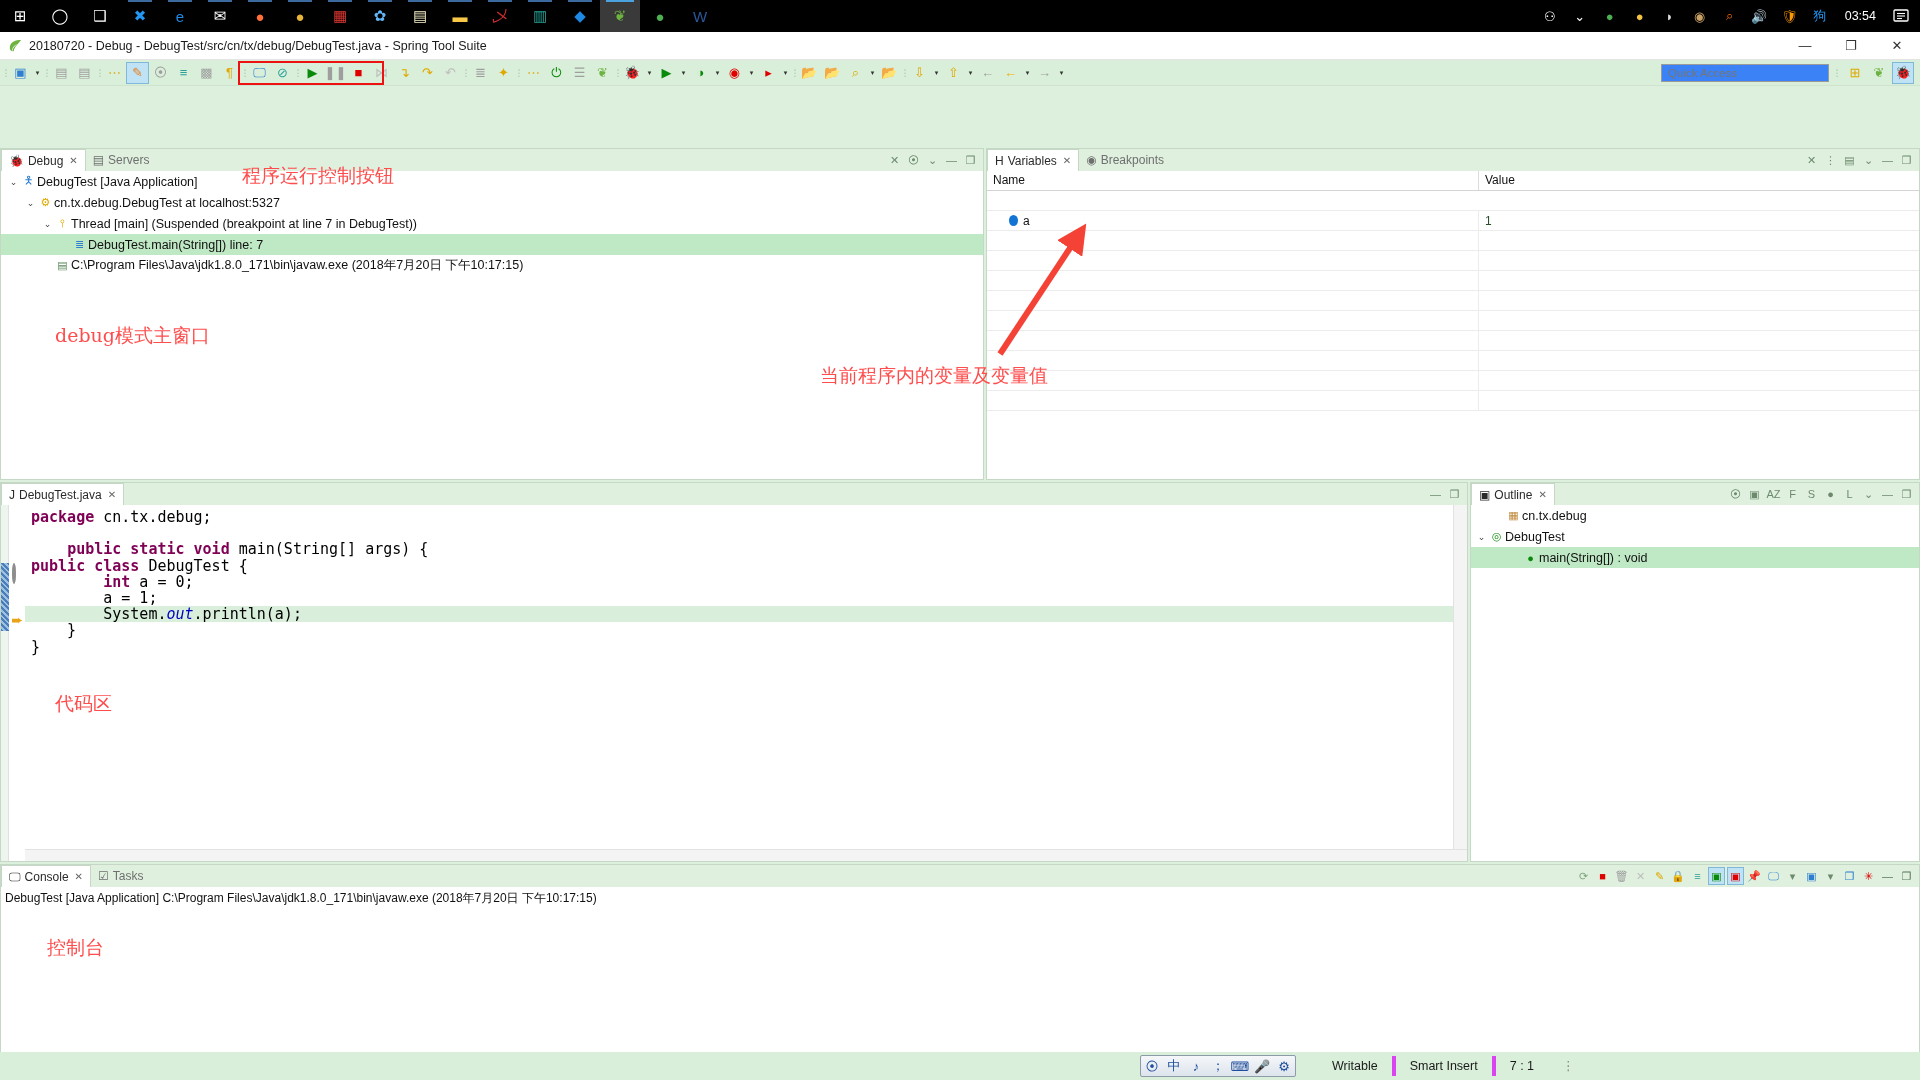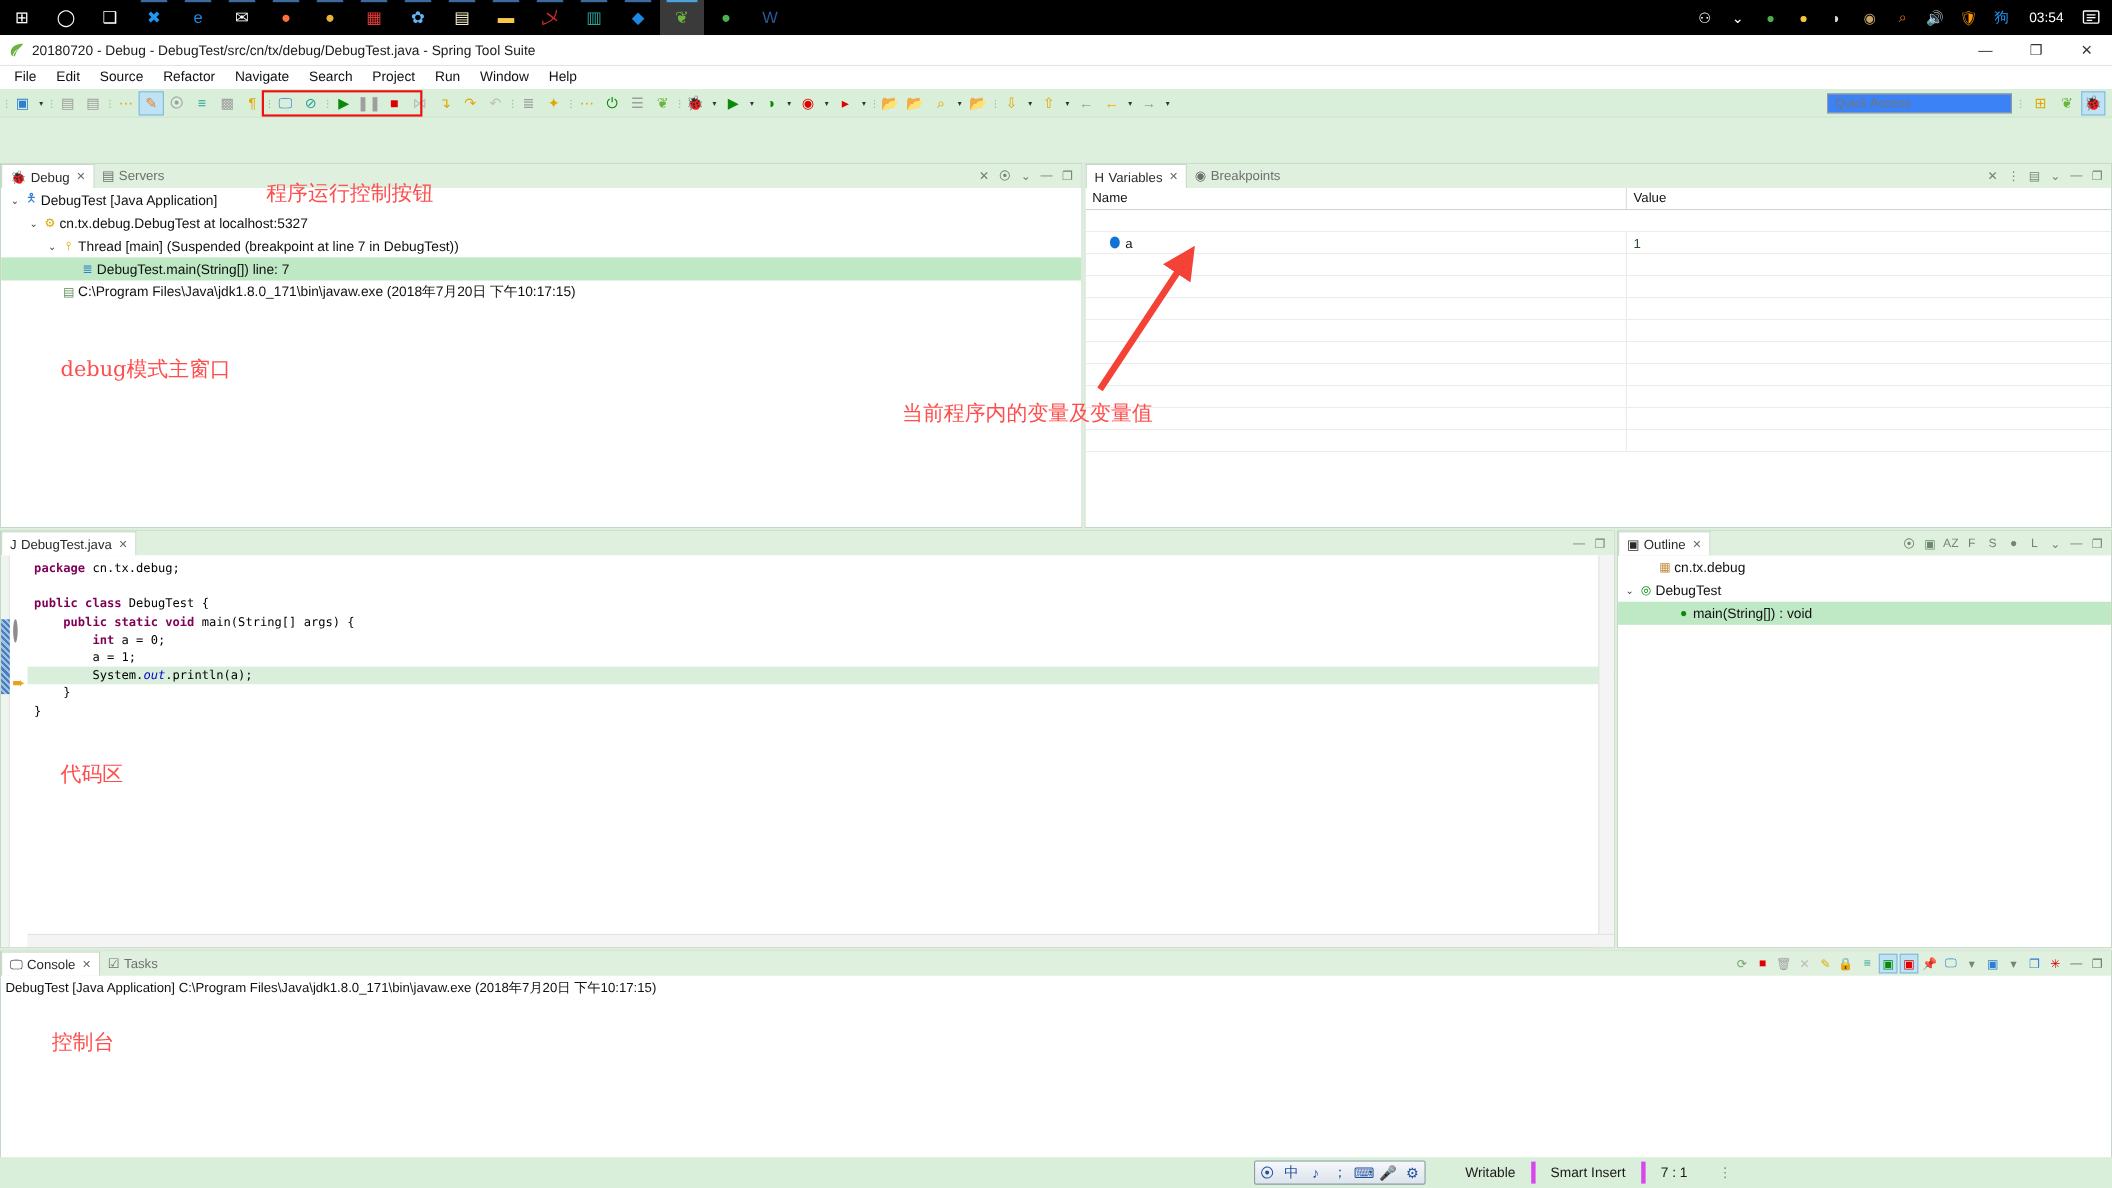--- a/index.html
+++ b/index.html
@@ -112,21 +112,21 @@
   .var-row { height:20px; display:flex; border-bottom:1px solid #ececec; font-size:12px;}
   .vc-name { width:492px; border-right:1px solid #ececec; display:flex; align-items:center; padding-left:22px; gap:5px; color:#111;}
   .vc-val { flex:1; display:flex; align-items:center; padding-left:6px; color:#2a4d2a;}
   .var-bullet { width:9px; height:11px; border-radius:50%; background:#1173d4; display:inline-block; }
 
   
   #editor-panel { left:0; top:450px; width:1468px; height:380px; }
   #editor-body { height:calc(100% - 22px); background:#fff; display:flex; position:relative;}
   #ed-ruler { width:8px; background:#eef5ee; border-right:1px solid #e0e0e0; position:relative;}
   #ed-marker-col { width:16px; background:#ffffff; position:relative; }
-  #code { flex:1; position:relative; font-family:"DejaVu Sans Mono", monospace; font-size:11px; }
+  #code { flex:1; position:relative; font-family:"DejaVu Sans Mono", monospace; font-size:15px; }
   .cline { height:16.2px; line-height:16.2px; white-space:pre; padding-left:6px; }
   .cline.hl { background:#d9efdc; }
   .kw { color:#7f0055; font-weight:bold; }
   .fieldv { color:#0000c0; font-style:italic; }
   #ed-vbar { position:absolute; right:0; top:0; width:14px; height:100%; background:#f4f4f4; border-left:1px solid #e2e2e2;}
   #ed-hbar { position:absolute; left:0; bottom:0; height:12px; width:100%; background:#f4f4f4; border-top:1px solid #e2e2e2;}
   .bp-dot { width:11px; height:11px; border-radius:50%; border:2px solid #8d8d8d; background:#cfcfcf;}
   #blue-bar { position:absolute; left:0; top:58px; width:8px; height:68px;
      background: repeating-linear-gradient(45deg,#4a7ebb 0 2px,#9dc0e3 2px 4px); }
   #cur-arrow { position:absolute; left:0; top:107px; width:16px; height:16px;
@@ -214,32 +214,20 @@
         </svg>
     </span>
     <span id="title-text">20180720 - Debug - DebugTest/src/cn/tx/debug/DebugTest.java - Spring Tool Suite</span>
     <div id="win-btns">
       <div class="win-btn">—</div>
       <div class="win-btn">❐</div>
       <div class="win-btn close">✕</div>
     </div>
   </div>
 
-  <div id="menubar">
-      <div class="mi">File</div>
-      <div class="mi">Edit</div>
-      <div class="mi">Source</div>
-      <div class="mi">Refactor</div>
-      <div class="mi">Navigate</div>
-      <div class="mi">Search</div>
-      <div class="mi">Project</div>
-      <div class="mi">Run</div>
-      <div class="mi">Window</div>
-      <div class="mi">Help</div>
-    </div>
 
   <div id="toolbar">
     <div id="tb-groups" style="display:flex;align-items:center;">
         <span class="tgrip">⋮</span>
         <div class="tbtn" style="color: rgb(47, 127, 208);">▣</div>
         <div class="tdd">▾</div>
         <span class="tgrip">⋮</span>
         <div class="tbtn" style="color: rgb(158, 158, 158);">▤</div>
         <div class="tbtn" style="color: rgb(158, 158, 158);">▤</div>
         <span class="tgrip">⋮</span>
@@ -448,22 +436,22 @@
         <div id="blue-bar"></div>
       </div>
       <div id="ed-marker-col">
         <div style="position:absolute;left:3px;top:60px;"><span class="bp-dot"></span></div>
         <div id="cur-arrow">➨</div>
       </div>
       <div id="code">
         <div id="code-lines" style="padding-top:4px;">
             <div class="cline"><span class="kw">package</span><span> cn.tx.debug;</span></div>
             <div class="cline"><span></span></div>
+            <div class="cline"><span>    </span><span class="kw">public static void</span><span> main(String[] args) {</span></div>
             <div class="cline"><span class="kw">public class</span><span> DebugTest {</span></div>
-            <div class="cline"><span>    </span><span class="kw">public static void</span><span> main(String[] args) {</span></div>
             <div class="cline"><span>        </span><span class="kw">int</span><span> a = 0;</span></div>
             <div class="cline"><span>        a = 1;</span></div>
             <div class="cline hl"><span>        System.</span><span class="fieldv">out</span><span>.println(a);</span></div>
             <div class="cline"><span>    }</span></div>
             <div class="cline"><span>}</span></div>
           </div>
         <div id="ed-vbar"></div>
         <div id="ed-hbar"></div>
       </div>
     </div>

